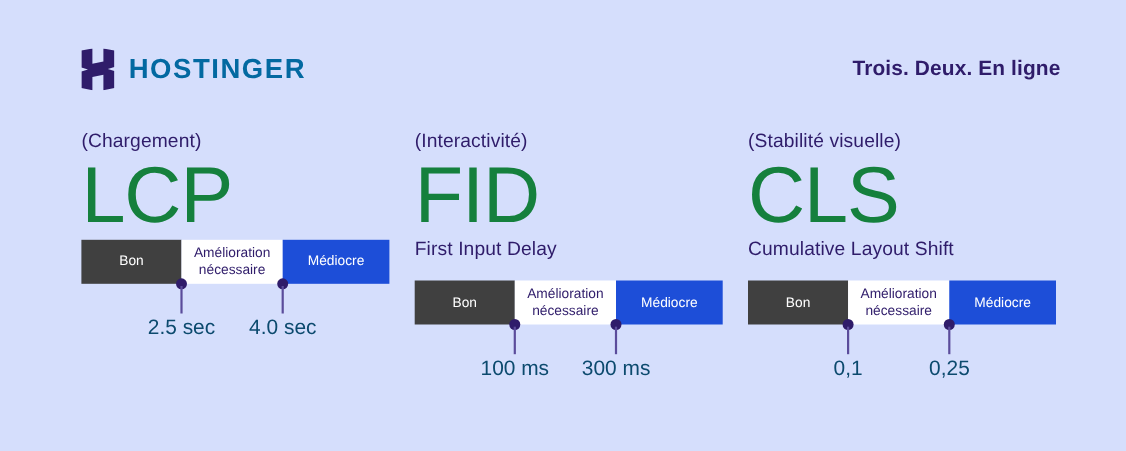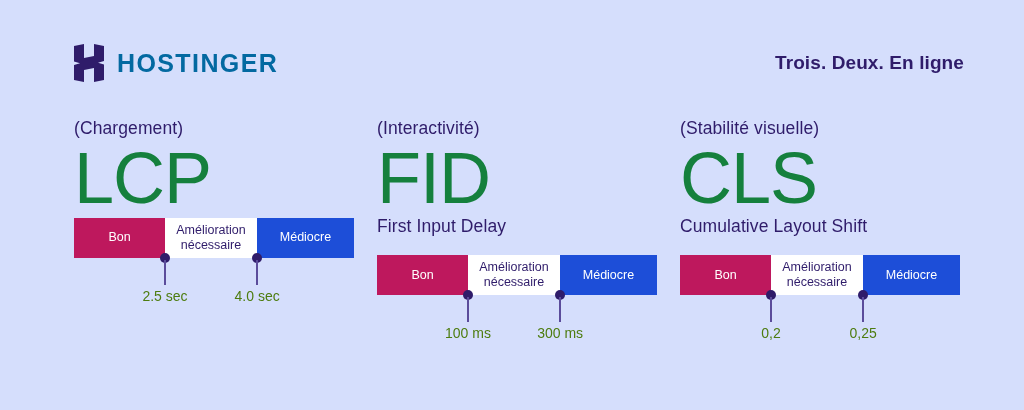--- a/index.html
+++ b/index.html
@@ -52,39 +52,39 @@
   
   .bar {
     position:relative; width:280px; height:40px;
     display:flex; overflow:visible;
   }
   .seg {
     display:flex; align-items:center; justify-content:center;
     text-align:center; font-size:12.5px; line-height:1.18;
     padding:0 2px; box-sizing:border-box;
   }
-  .seg-good      { flex:0 0 91px;  background:#be185d; color:#FFFFFF; }
+  .seg-good      { flex:0 0 91px;  background:#404040; color:#FFFFFF; }
   .seg-needs     { flex:0 0 92px;  background:#ffffff; color:#2F1C6A;justify-content:center; }
   .seg-poor      { flex:1 1 auto;  background:#1d4ed8; color:#FFFFFF; }
 
   
   .marker { position:absolute; top:40px; width:0; }
   .marker .dot {
     position:absolute; left:-5px; top:-5px;
     width:10px; height:10px; border-radius:50%;
     background:#2F1C6A;
   }
   .marker .stem {
     position:absolute; left:-1px; top:2px;
     width:2px; height:25px; background:#5B4C9B;
   }
   .marker .tick-label {
     position:absolute; top:30px; left:0;
     transform:translateX(-50%);
-    font-size:14px; color:#4d7c0f; white-space:nowrap;
+    font-size:19px; color:#0c4a6e; white-space:nowrap;
   }
 </style>
 </head>
 <body>
 
 <div class="page">
 
   <div class="header">
     <div class="brand">
       <span class="brand-mark">
@@ -159,21 +159,21 @@
         <div class="seg seg-needs">
           <span>
             <span>Amélioration</span><br>
             <span>nécessaire</span>
           </span>
         </div>
         <div class="seg seg-poor">Médiocre</div>
         <div class="marker" style="left:32.5%">
           <span class="dot"></span>
           <span class="stem"></span>
-          <span class="tick-label">0,2</span>
+          <span class="tick-label">0,1</span>
         </div>
         <div class="marker" style="left:65.4%">
           <span class="dot"></span>
           <span class="stem"></span>
           <span class="tick-label">0,25</span>
         </div>
       </div>
     </div>
 
   </div>

